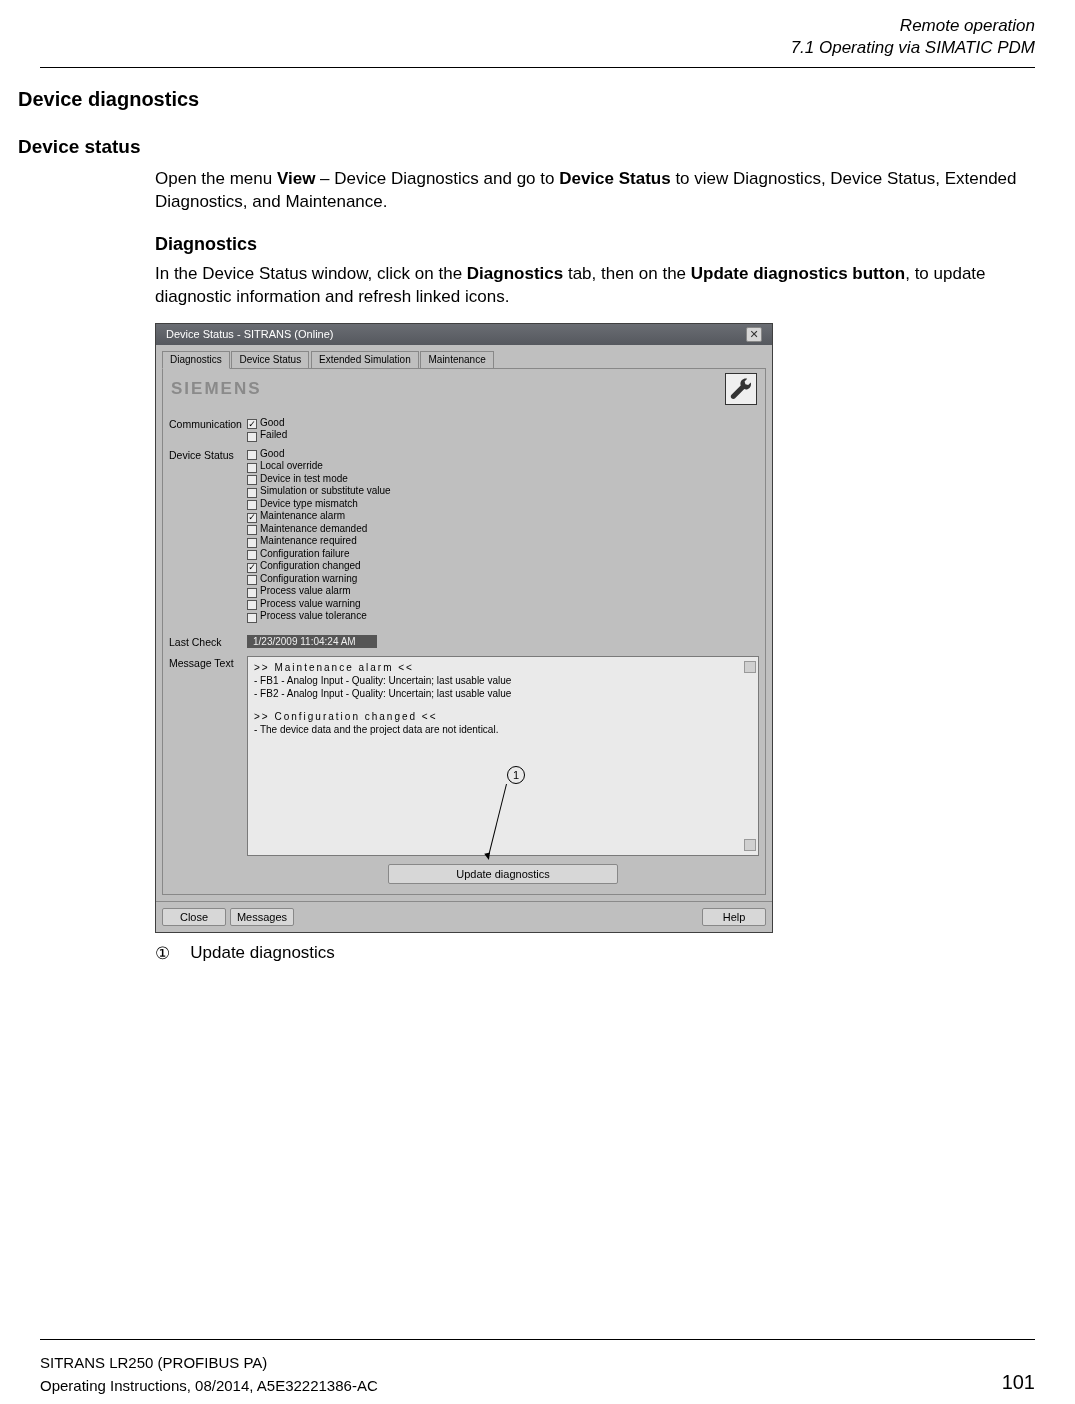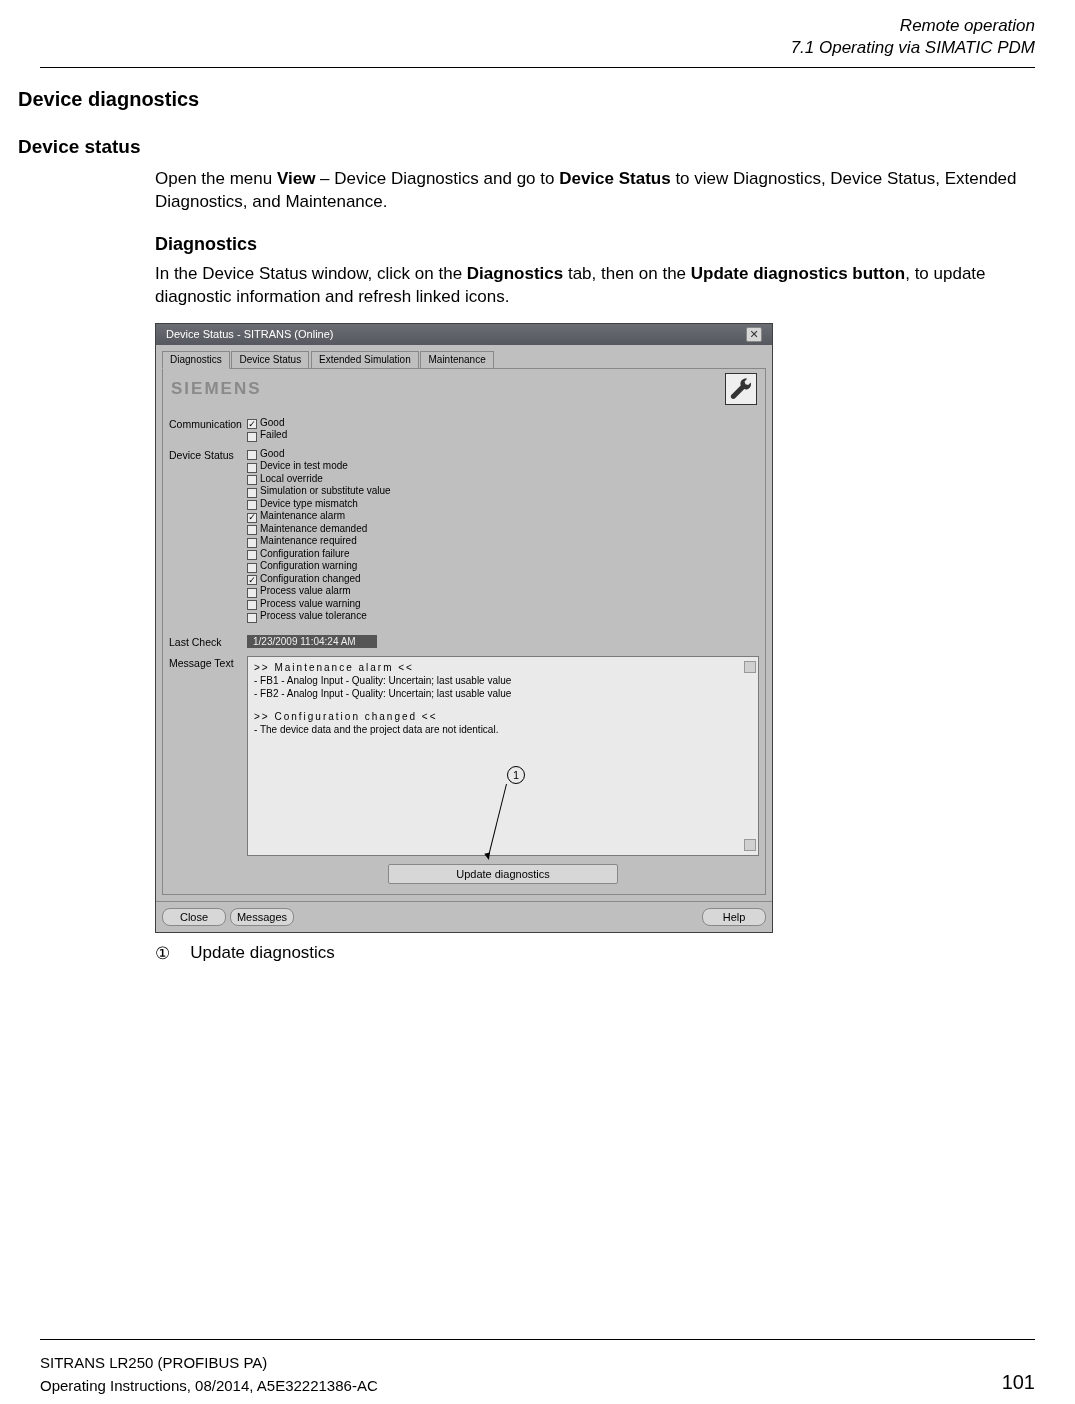--- a/index.html
+++ b/index.html
@@ -83,21 +83,21 @@
     .update-btn {
       display: block; margin: 8px auto 0 auto; width: 230px;
       background: #d7d7d7; border: 1px solid #888; border-radius: 2px;
       text-align: center; padding: 3px 0; font-size: 11px;
     }
     .dlg-footer {
       border-top: 1px solid #8a8a8a; padding: 6px;
       display: flex; justify-content: space-between; background: #bfbfbf;
     }
     .dlg-btn {
-      background: #d7d7d7; border: 1px solid #888; border-radius: 8px;
+      background: #d7d7d7; border: 1px solid #888; border-radius: 2px;
       padding: 2px 0; font-size: 11px; width: 64px; text-align: center;
     }
     .leftbtns { display:flex; gap:4px; }
 
     
     .callout-wrap { position: relative; }
     .callout-num {
       position: absolute; width: 18px; height: 18px; border: 1px solid #000;
       border-radius: 50%; display: flex; align-items: center; justify-content: center;
       font-size: 11px; background: #eaeaea; top: 110px; left: 260px;
@@ -172,25 +172,25 @@
 
     <div class="field-row">
       <div class="field-label">Device Status</div>
       <div class="field-body check-list" id="status-list">
           <div class="item">
             <span class="checkbox"></span>
             <span>Good</span>
           </div>
           <div class="item">
             <span class="checkbox"></span>
+            <span>Local override</span>
+          </div>
+          <div class="item">
+            <span class="checkbox"></span>
             <span>Device in test mode</span>
-          </div>
-          <div class="item">
-            <span class="checkbox"></span>
-            <span>Local override</span>
           </div>
           <div class="item">
             <span class="checkbox"></span>
             <span>Simulation or substitute value</span>
           </div>
           <div class="item">
             <span class="checkbox"></span>
             <span>Device type mismatch</span>
           </div>
           <div class="item">
@@ -203,26 +203,26 @@
           </div>
           <div class="item">
             <span class="checkbox"></span>
             <span>Maintenance required</span>
           </div>
           <div class="item">
             <span class="checkbox"></span>
             <span>Configuration failure</span>
           </div>
           <div class="item">
-            <span class="checkbox"></span>
-            <span>Configuration warning</span>
-          </div>
-          <div class="item">
             <span class="checkbox checked"></span>
             <span>Configuration changed</span>
+          </div>
+          <div class="item">
+            <span class="checkbox"></span>
+            <span>Configuration warning</span>
           </div>
           <div class="item">
             <span class="checkbox"></span>
             <span>Process value alarm</span>
           </div>
           <div class="item">
             <span class="checkbox"></span>
             <span>Process value warning</span>
           </div>
           <div class="item">

